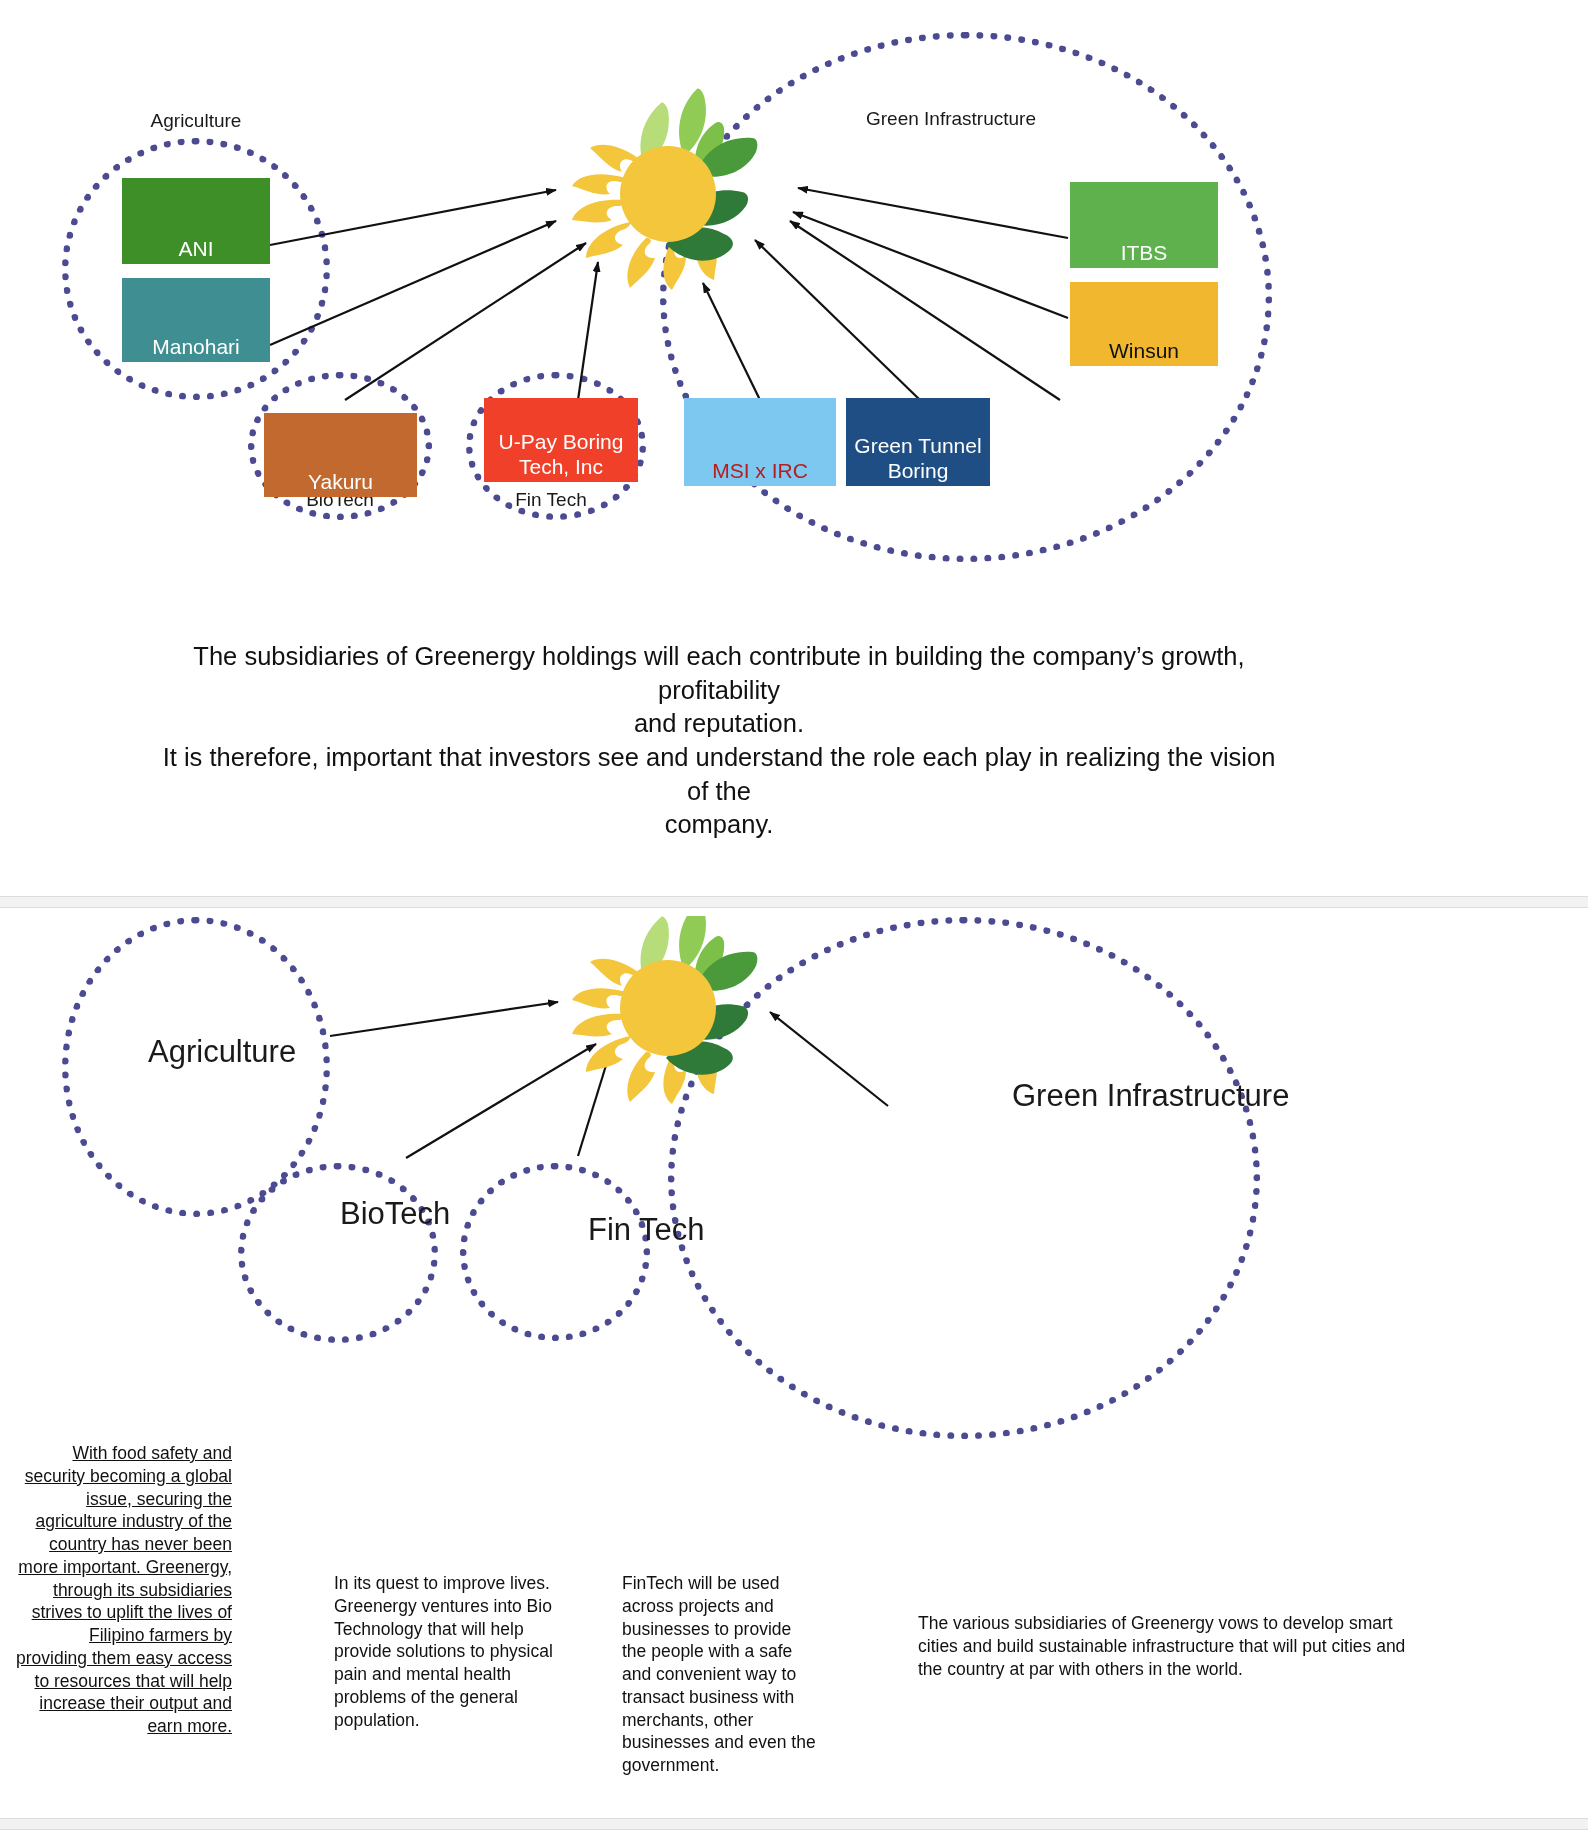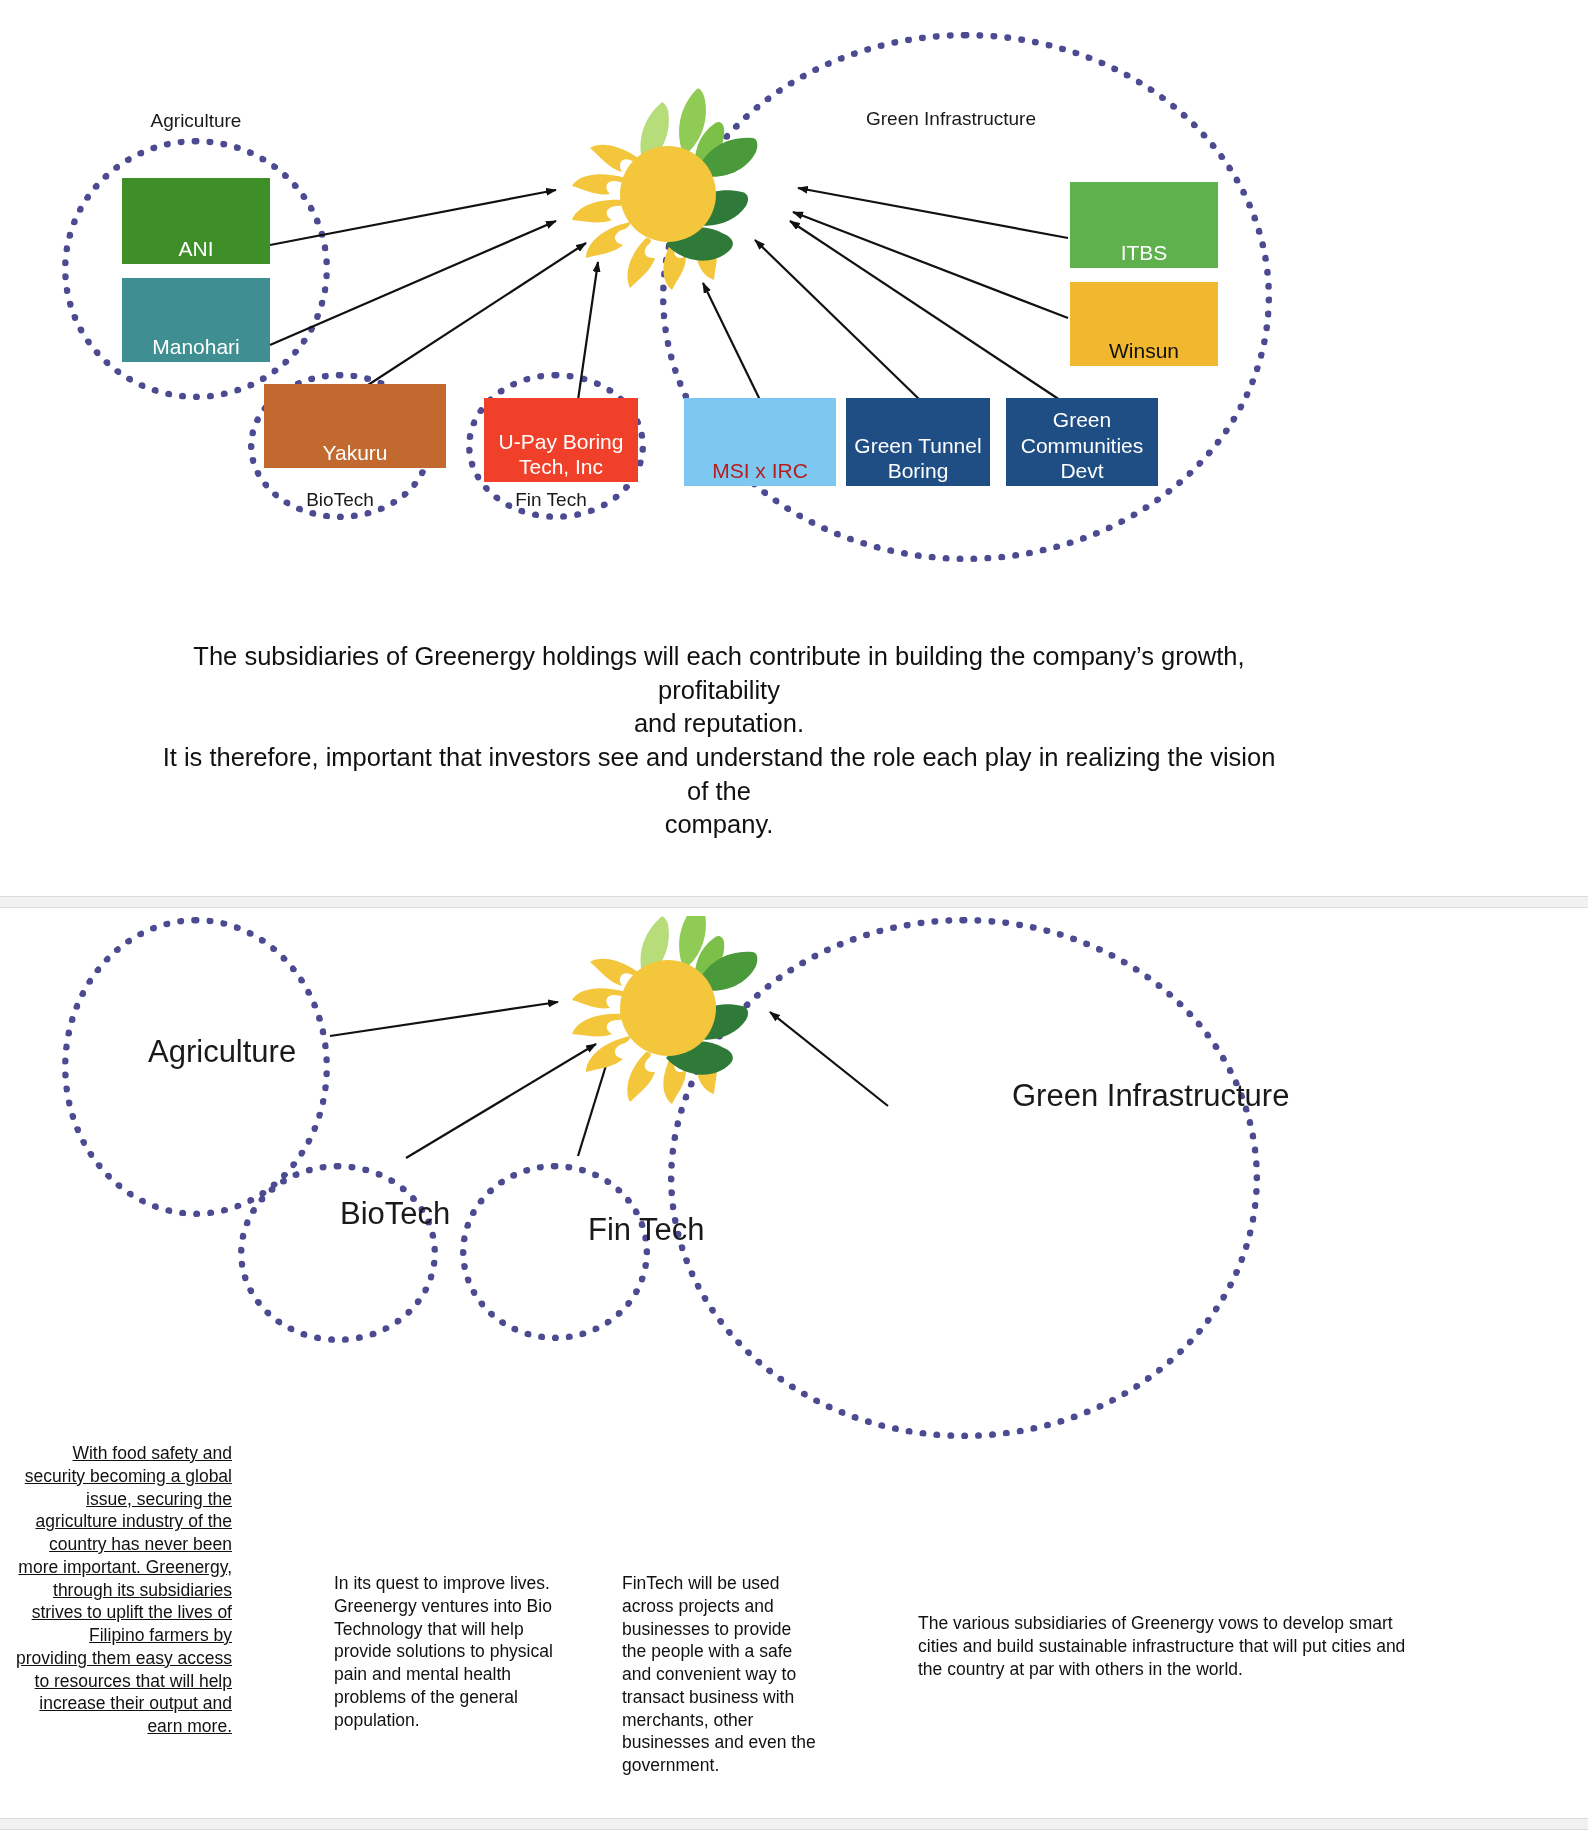--- a/index.html
+++ b/index.html
@@ -184,39 +184,36 @@
   </div>
 
   <div class="sub-box" style="left:122px; top:178px; width:148px; height:86px; background:#3f8f29; color:#ffffff;">
     <span>ANI</span>
   </div>
 
   <div class="sub-box" style="left:122px; top:278px; width:148px; height:84px; background:#3f8e91; color:#ffffff;">
     <span>Manohari</span>
   </div>
 
-  <div class="sub-box" style="left:264px; top:384px; width:182px; height:84px; background:#c1692f; color:#ffffff;">
+  <div class="sub-box" style="left:264px; top:413px; width:153px; height:84px; background:#c1692f; color:#ffffff;">
     <span>Yakuru</span>
   </div>
 
   <div class="sub-box" style="left:484px; top:398px; width:154px; height:84px; background:#f0402a; color:#ffffff;">
     <span>U-Pay Boring Tech, Inc</span>
   </div>
 
   <div class="sub-box" style="left:684px; top:398px; width:152px; height:88px; background:#7cc8f0; color:#b91c1c;">
     <span>MSI x IRC</span>
   </div>
 
   <div class="sub-box" style="left:846px; top:398px; width:144px; height:88px; background:#1f4e84; color:#ffffff;">
     <span>Green Tunnel Boring</span>
   </div>
 
-  <div class="sub-box" style="left:1006px; top:398px; width:152px; height:88px; background:#1f4e84; color:#ffffff;">
-    <span>Green Communities Devt</span>
-  </div>
 
   <div class="sub-box" style="left:1070px; top:182px; width:148px; height:86px; background:#5fb14e; color:#ffffff;">
     <span>ITBS</span>
   </div>
 
   <div class="sub-box" style="left:1070px; top:282px; width:148px; height:84px; background:#f0b72f; color:#111111;">
     <span>Winsun</span>
   </div>
 
   <div class="caption-block" style="left:154px; top:640px; width:1130px;text-align:center;">

